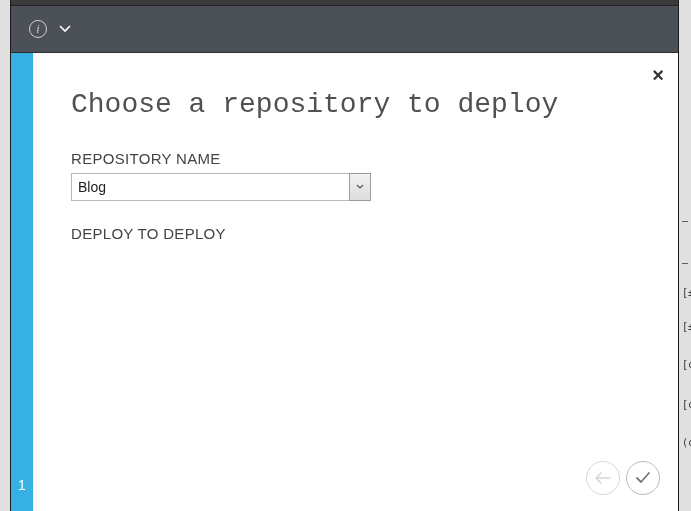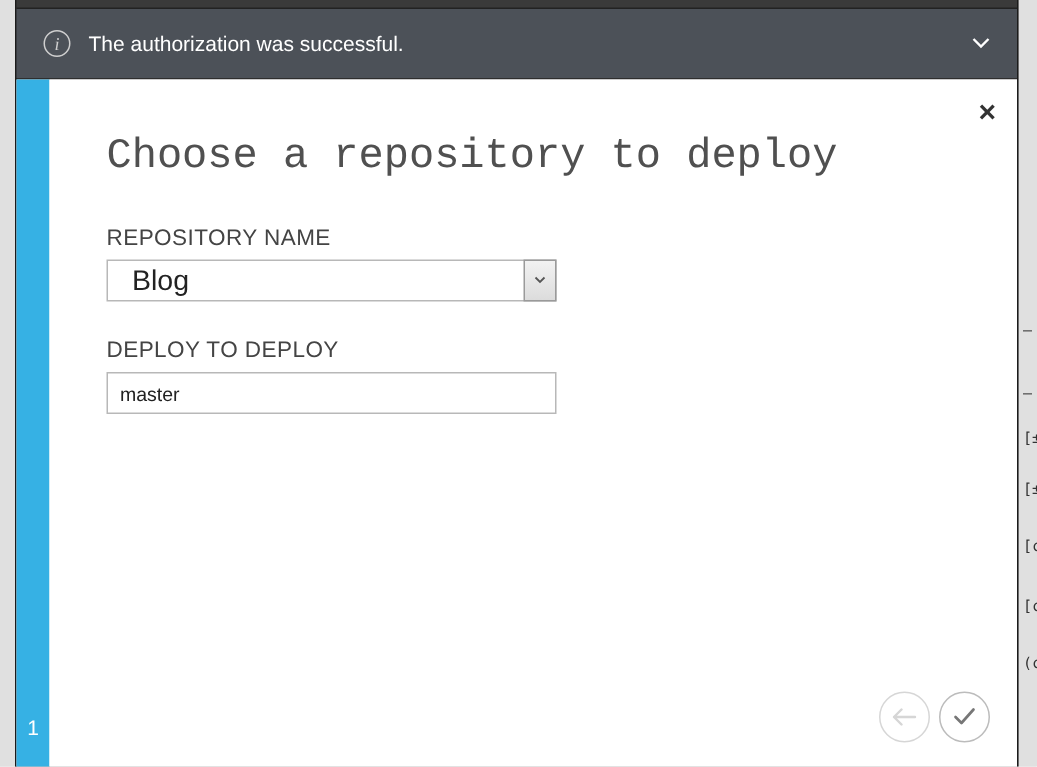--- a/index.html
+++ b/index.html
@@ -107,22 +107,22 @@
     position: relative;
     width: 300px;
     height: 28px;
     margin-bottom: 24px;
   }
   .select-wrap select {
     width: 100%;
     height: 100%;
     border: 1px solid #b8b8b8;
     background: #fff;
-    font-size: 19px;
-    padding: 0 16px;
+    font-size: 14px;
+    padding: 0 6px;
     -webkit-appearance: none;
     -moz-appearance: none;
     appearance: none;
     color: #222;
   }
   .select-btn {
     position: absolute;
     right: 0; top: 0;
     width: 22px; height: 100%;
     border: 1px solid #9a9a9a;
@@ -173,21 +173,20 @@
   }
 </style>
 </head>
 <body>
 
 <div class="outer-shell">
   <div class="top-strip"></div>
 
   <div class="notification-bar">
     <div class="info-icon">i</div>
-    <div class="notification-text">The authorization was successful.</div>
     <div class="chevron">
       <svg width="12" height="8" viewBox="0 0 12 8">
           <path d="M1 1 L6 6 L11 1" stroke="#fff" stroke-width="1.6" fill="none"></path>
         </svg>
     </div>
   </div>
 
   <div class="content-row">
     <div class="step-rail">
       <div class="step-number">1</div>
@@ -204,21 +203,20 @@
           <option>Blog</option>
         </select>
         <div class="select-btn">
           <svg width="8" height="6" viewBox="0 0 8 6">
               <path d="M1 1 L4 4 L7 1" stroke="#555" stroke-width="1.2" fill="none"></path>
             </svg>
         </div>
       </div>
 
       <div class="field-label">DEPLOY TO DEPLOY</div>
-      <input type="text" class="text-input" value="master" style="">
 
       <div class="footer-buttons">
         <div class="circle-btn disabled">
           <svg width="16" height="12" viewBox="0 0 16 12">
               <path d="M6 1 L1 6 L6 11 M1 6 H15" stroke="#bbb" stroke-width="1.6" fill="none" stroke-linecap="round" stroke-linejoin="round"></path>
             </svg>
         </div>
         <div class="circle-btn">
           <svg width="16" height="14" viewBox="0 0 16 14">
               <path d="M2 7 L6 11 L14 2" stroke="#777" stroke-width="1.8" fill="none" stroke-linecap="round" stroke-linejoin="round"></path>

